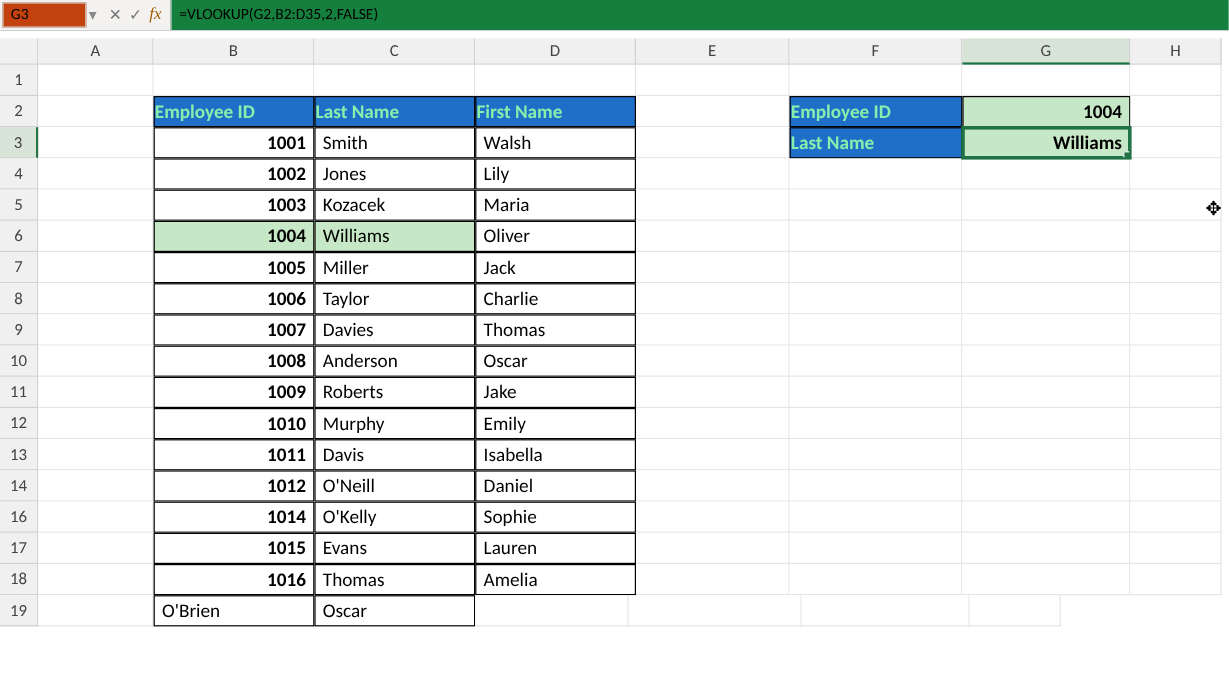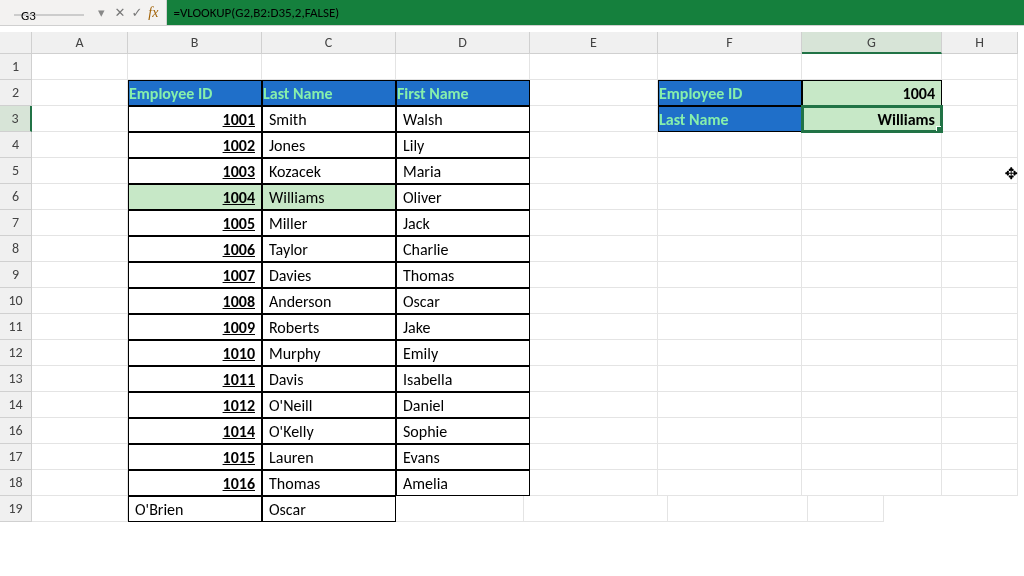--- a/index.html
+++ b/index.html
@@ -19,25 +19,25 @@
     height: 26px;
     background: #f3f2f1;
     border-bottom: 1px solid #d0d0d0;
     display: flex;
     align-items: stretch;
     font-size: 13px;
   }
   .namebox {
     width: 70px;
     border: 1px solid #ccc;
-    background: #86efac;
+    background: #c2410c;
     display: flex;
     align-items: center;
     padding: 0 6px;
-    margin: 14px;
+    margin: 2px;
   }
   .fbar-sep {
     display: flex;
     align-items: center;
     gap: 6px;
     padding: 0 8px;
     color: #777;
   }
   .fbar-sep span { cursor: default; }
   .fx {
@@ -131,21 +131,21 @@
     background: #1f6fc9;
     color: #86efac;
     font-weight: bold;
     border: 1px solid #000;
     padding-left: 0;
   }
   .td {
     border: 1px solid #000;
     padding: 0 6px;
   }
-  .num { justify-content: flex-end; font-weight: bold; text-decoration: underline; }
+  .num { justify-content: flex-end; font-weight: bold; }
   .hl { background: #c7e8c7; }
   .hlb { background: #c7e8c7; font-weight: bold; }
   .lookup-cell {
     background: #c7e8c7;
     border: 1px solid #000;
     padding: 0 6px;
     justify-content: flex-end;
     font-weight: bold;
   }
 
@@ -386,22 +386,22 @@
       <div class="cell wE"></div>
       <div class="cell wF"></div>
       <div class="cell wG"></div>
       <div class="cell wH"></div>
     </div>
 
     <div class="row">
       <div class="rowhead">17</div>
       <div class="cell wA"></div>
       <div class="cell wB td num">1015</div>
+      <div class="cell wC td">Evans</div>
       <div class="cell wD td">Lauren</div>
-      <div class="cell wC td">Evans</div>
       <div class="cell wE"></div>
       <div class="cell wF"></div>
       <div class="cell wG"></div>
       <div class="cell wH"></div>
     </div>
 
     <div class="row">
       <div class="rowhead">18</div>
       <div class="cell wA"></div>
       <div class="cell wB td num">1016</div>

